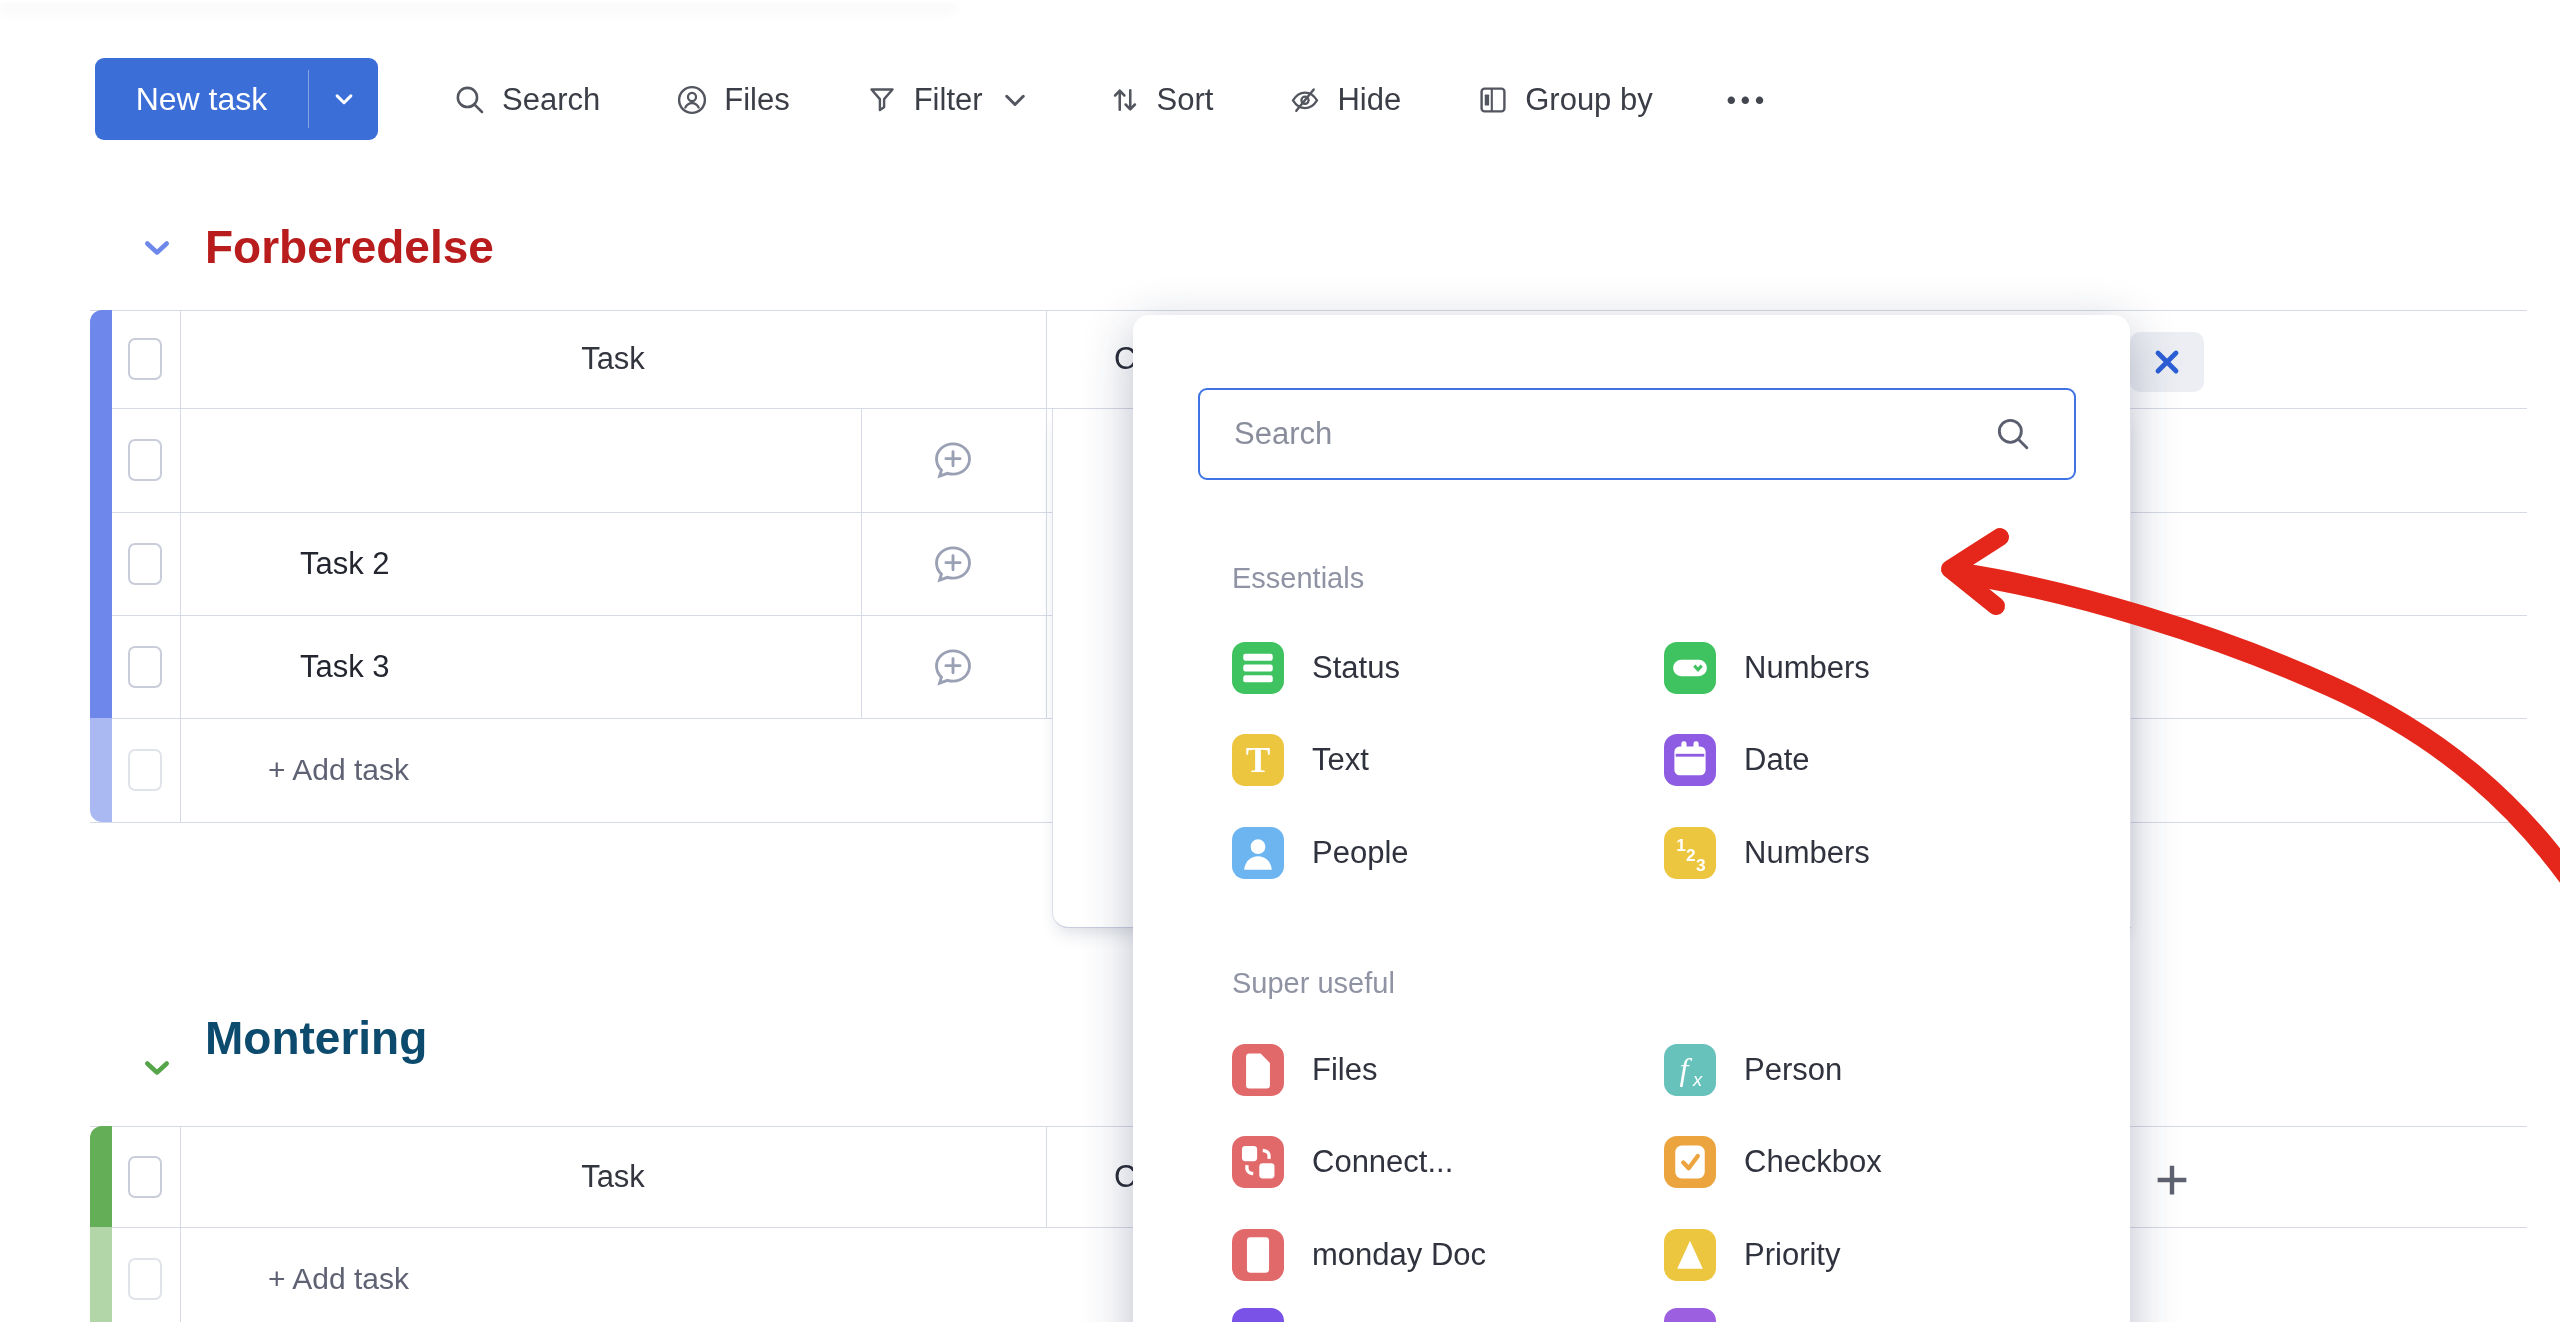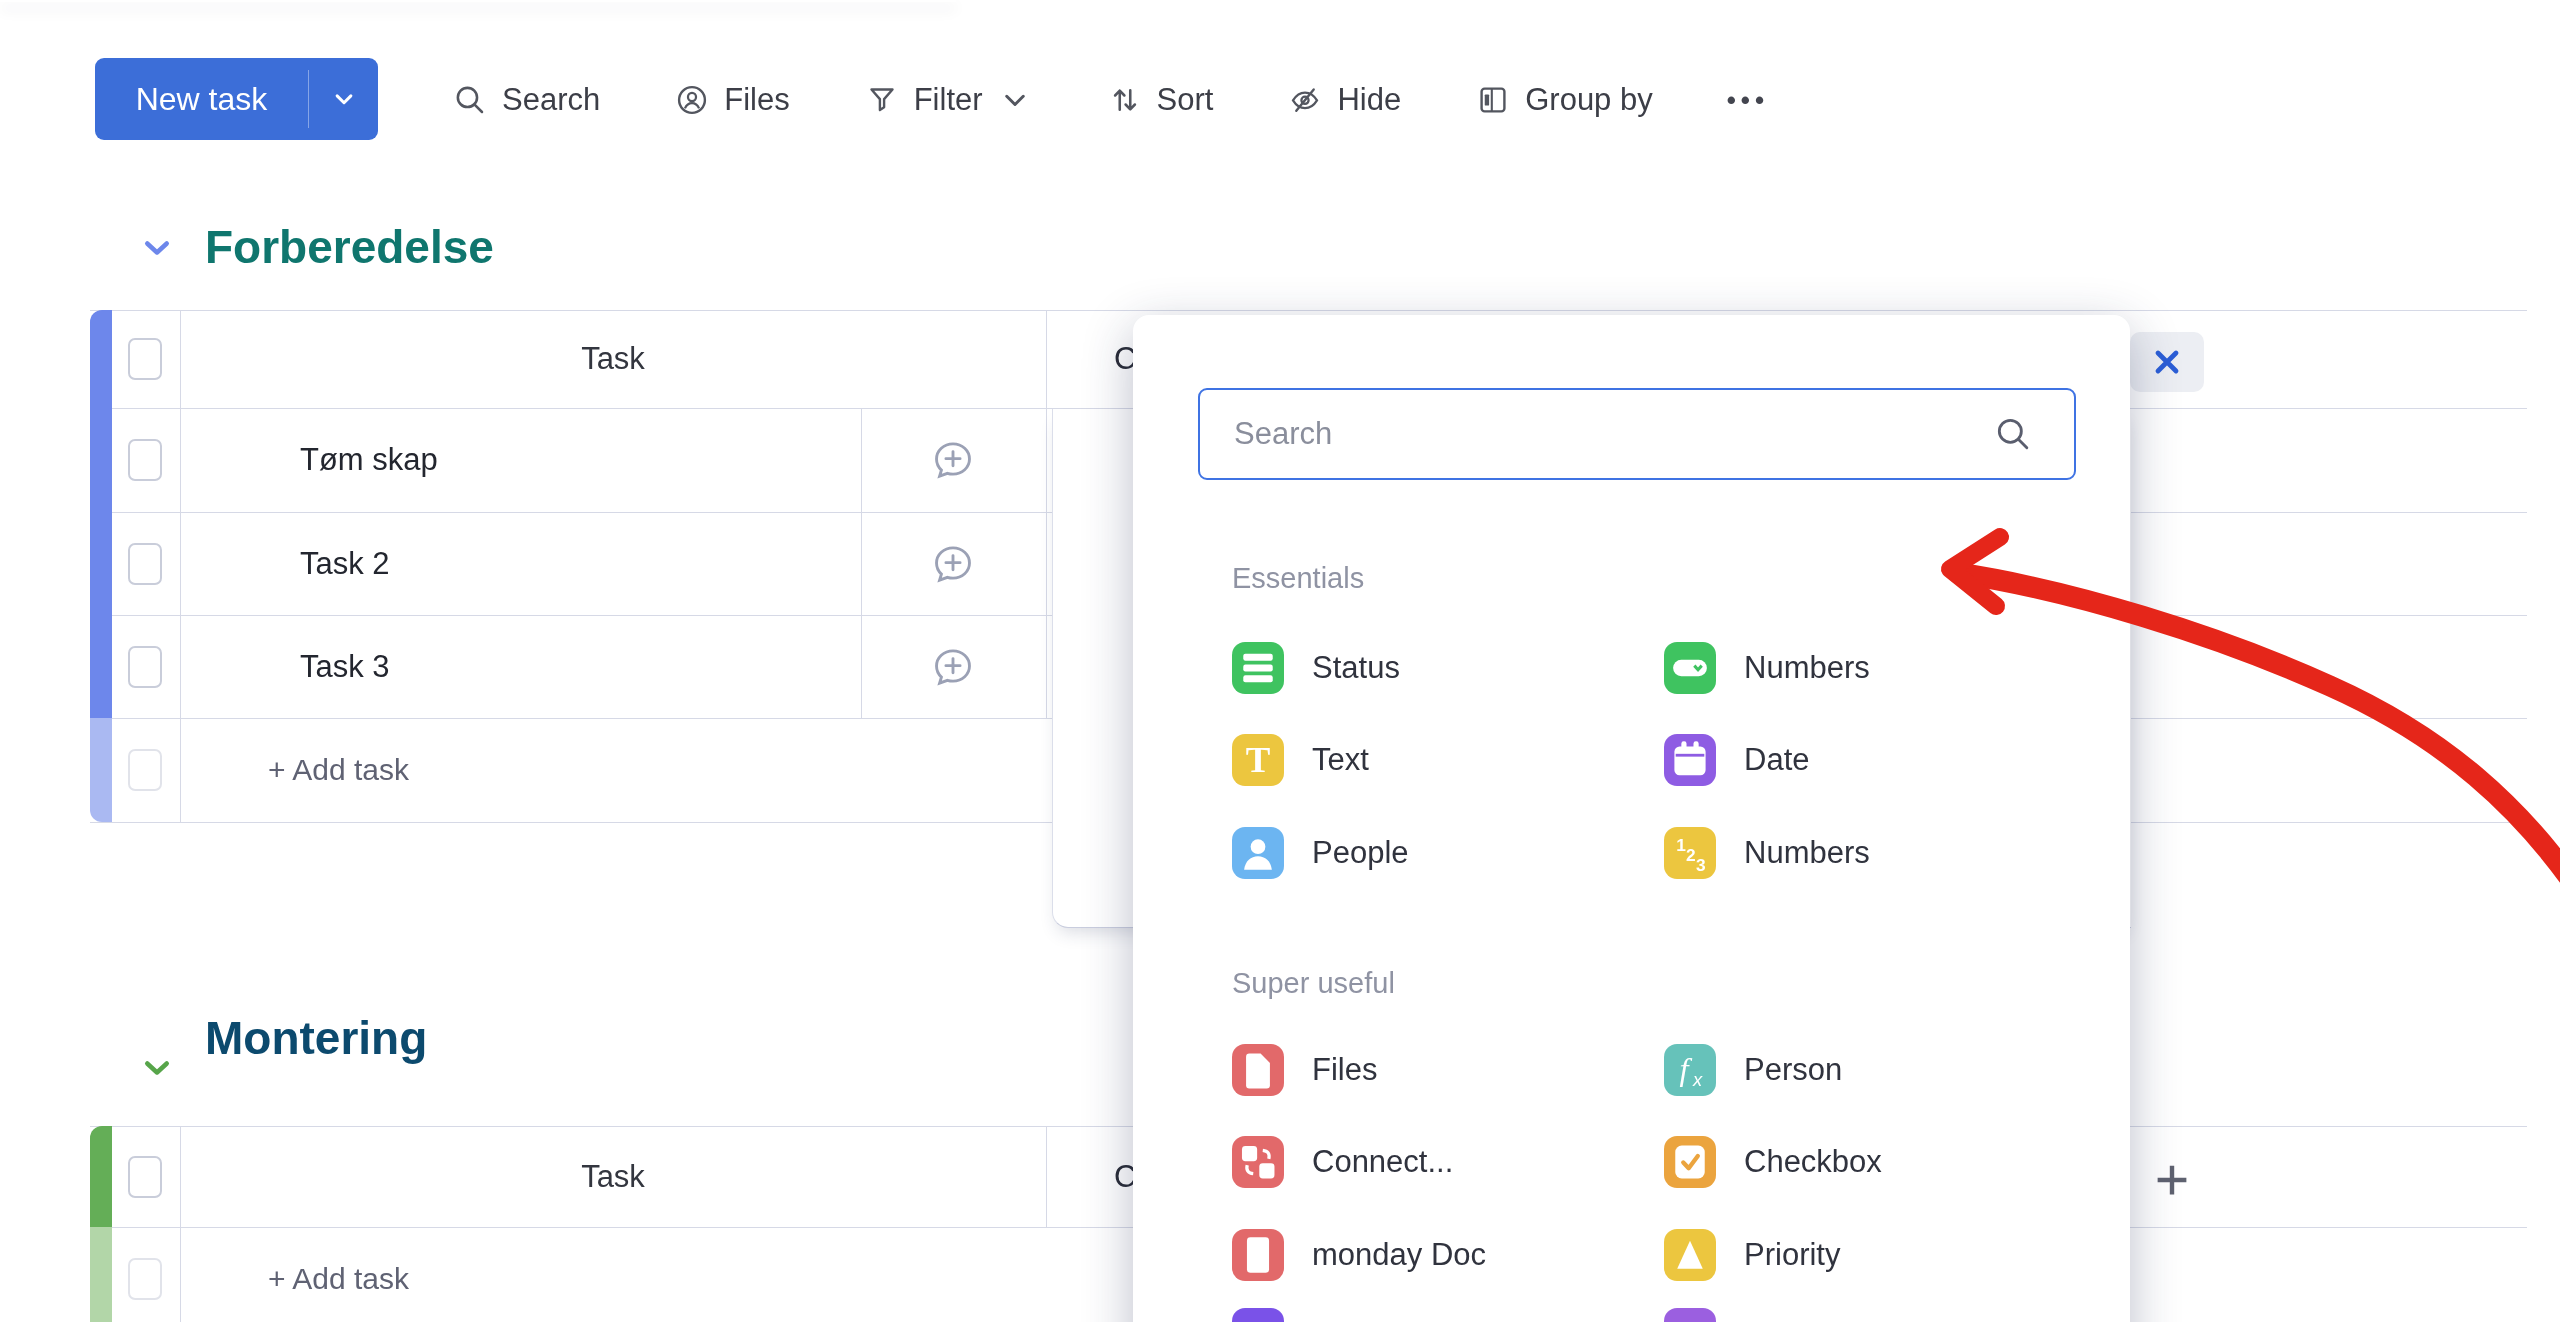--- a/index.html
+++ b/index.html
@@ -126,21 +126,21 @@
       <div class="tb-item">
         <span style="font-size: 26px; letter-spacing: 5px; font-weight: bold; color: rgb(67, 69, 79);">•••</span>
       </div>
     </div>
 
   <div class="gchev" style="left:139px;top:230px;">
     <svg viewBox="0 0 24 24">
         <path d="M5.5 9l6.5 6 6.5-6" fill="none" stroke="#6d87eb" stroke-width="3" stroke-linecap="round" stroke-linejoin="round"></path>
       </svg>
   </div>
-  <div class="gtitle" style="left:205px;top:220px;color:#0f766e;">Forberedelse</div>
+  <div class="gtitle" style="left:205px;top:220px;color:#b91c1c;">Forberedelse</div>
 
   <div class="gchev" style="left:139px;top:1050px;">
     <svg viewBox="0 0 24 24">
         <path d="M5.5 9l6.5 6 6.5-6" fill="none" stroke="#57a54a" stroke-width="3" stroke-linecap="round" stroke-linejoin="round"></path>
       </svg>
   </div>
   <div class="gtitle" style="left:205px;top:1011px;color:#0c4a6e;text-align:center;">Montering</div>
 
   <div id="overlay-strip"></div>
 
@@ -276,21 +276,20 @@
     <div class="line" style="left: 90px; top: 718px; width: 2437px; height: 1px;"></div>
     <div class="line" style="left: 90px; top: 822px; width: 2437px; height: 1px;"></div>
     <div class="line" style="left: 180px; top: 310px; width: 1px; height: 512px;"></div>
     <div class="line" style="left: 1046px; top: 310px; width: 1px; height: 98px;"></div>
     <div class="line" style="left: 861px; top: 408px; width: 1px; height: 310px;"></div>
     <div class="line" style="left: 1046px; top: 408px; width: 1px; height: 310px;"></div>
     <div class="cbx" style="left: 128px; top: 338px;"></div>
     <div class="t" style="left: 180px; top: 310px; width: 866px; height: 98px; justify-content: center; color: rgb(51, 54, 63);">Task</div>
     <div class="t" style="left: 1114px; top: 310px; height: 98px; color: rgb(42, 45, 56);">C</div>
     <div class="cbx" style="left: 128px; top: 439px;"></div>
-    <div class="t" style="left: 300px; top: 408px; height: 104px;">Tøm skap</div>
     <div class="bubble" style="left: 930px; top: 437px;"><svg viewBox="0 0 24 24">
         <path d="M12 3.6c4.8 0 8.6 3.5 8.6 7.9s-3.8 7.9-8.6 7.9c-1 0-2-.15-2.9-.45L5 20.4l.95-3.1c-1.55-1.45-2.55-3.4-2.55-5.8 0-4.4 3.8-7.9 8.6-7.9z" fill="none" stroke="#9ba1b5" stroke-width="1.5"></path>
         <path d="M12 7.6v7.4M8.3 11.3h7.4" stroke="#9ba1b5" stroke-width="1.5" stroke-linecap="round"></path>
       </svg></div>
     <div class="cbx" style="left: 128px; top: 542.5px;"></div>
     <div class="t" style="left: 300px; top: 512px; height: 103px;">Task 2</div>
     <div class="bubble" style="left: 930px; top: 540.5px;"><svg viewBox="0 0 24 24">
         <path d="M12 3.6c4.8 0 8.6 3.5 8.6 7.9s-3.8 7.9-8.6 7.9c-1 0-2-.15-2.9-.45L5 20.4l.95-3.1c-1.55-1.45-2.55-3.4-2.55-5.8 0-4.4 3.8-7.9 8.6-7.9z" fill="none" stroke="#9ba1b5" stroke-width="1.5"></path>
         <path d="M12 7.6v7.4M8.3 11.3h7.4" stroke="#9ba1b5" stroke-width="1.5" stroke-linecap="round"></path>
       </svg></div>

